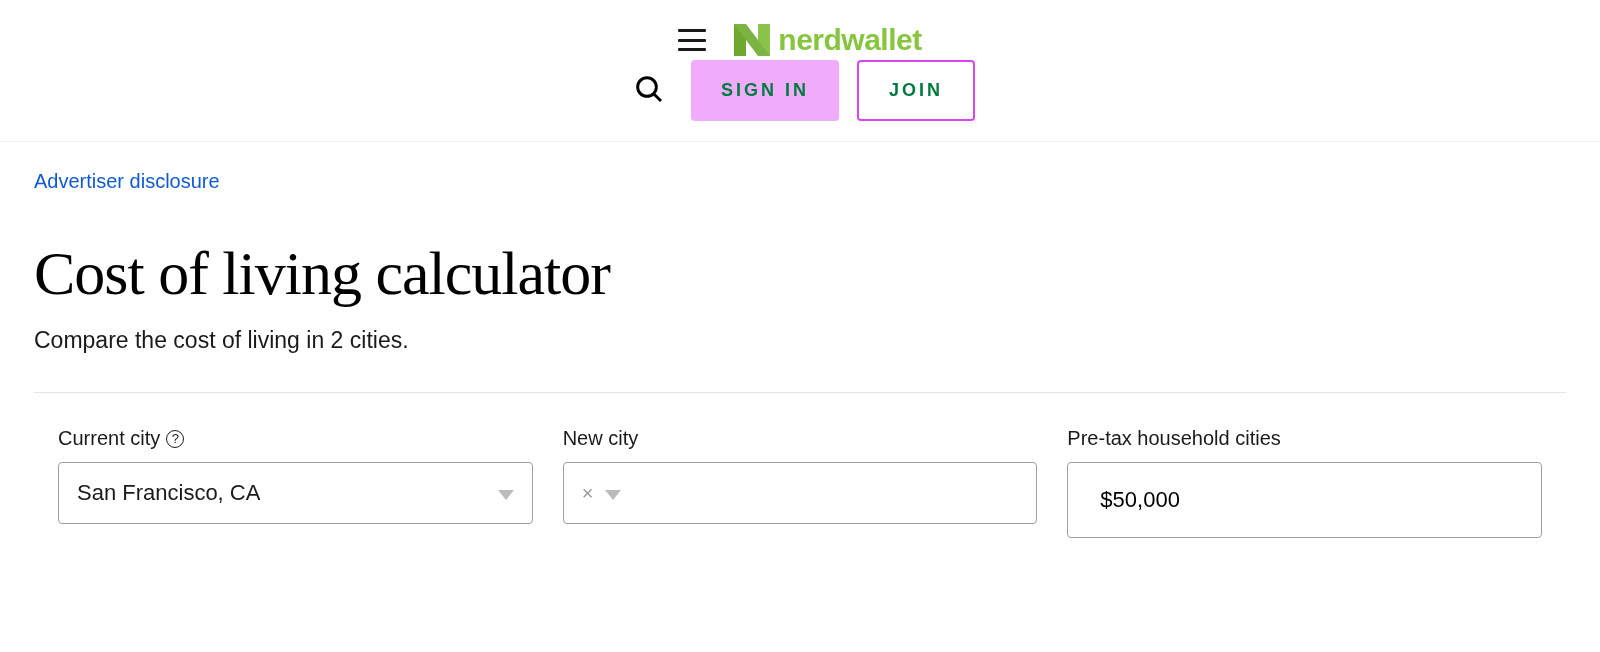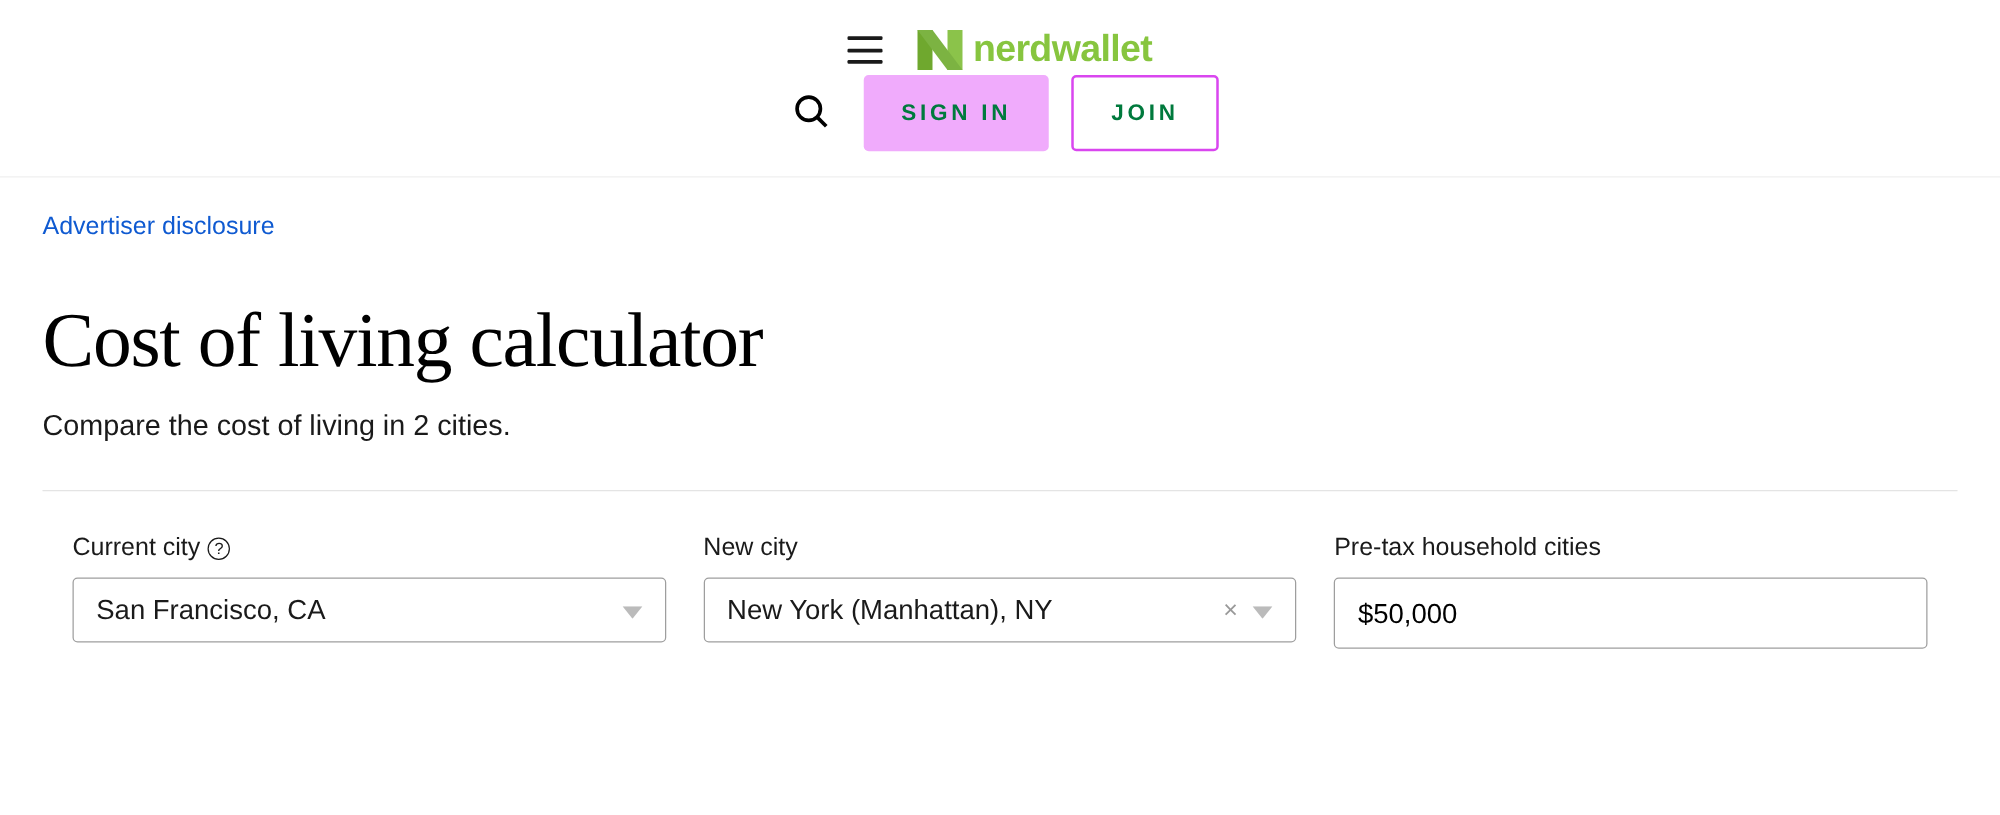--- a/index.html
+++ b/index.html
@@ -143,21 +143,21 @@
       height: 18px;
       border: 1.5px solid #1a1a1a;
       border-radius: 50%;
       font-size: 13px;
       cursor: pointer;
     }
     .select-box {
       position: relative;
       border: 1px solid #9e9e9e;
       border-radius: 4px;
-      height: 52px;
+      height: 62px;
       display: flex;
       align-items: center;
       padding: 0 18px;
       font-size: 22px;
       cursor: pointer;
       background: #fff;
     }
     .select-value {
       flex: 1;
       white-space: nowrap;
@@ -173,22 +173,22 @@
       font-size: 20px;
       color: #999;
       cursor: pointer;
     }
     .chevron-icon {
       display: inline-block;
     }
     .text-input {
       border: 1px solid #9e9e9e;
       border-radius: 4px;
-      height: 57px;
-      padding: 0 18px;
+      height: 76px;
+      padding: 0 32px;
       font-size: 22px;
       background: #fff;
       outline: none;
       font-family: inherit;
     }
   </style>
 </head>
 <body>
 
 <header class="header">
@@ -246,21 +246,20 @@
                 <polygon points="0,0 16,0 8,10" fill="#bbb"></polygon>
               </svg>
           </span>
         </span>
       </div>
     </div>
 
     <div class="field">
       <label class="field-label">New city</label>
       <div class="select-box">
-        <span class="select-value">New York (Manhattan), NY</span>
         <span class="select-icons">
           <span class="clear-icon">×</span>
           <span class="chevron-icon">
             <svg width="16" height="10" viewBox="0 0 16 10">
                 <polygon points="0,0 16,0 8,10" fill="#bbb"></polygon>
               </svg>
           </span>
         </span>
       </div>
     </div>

